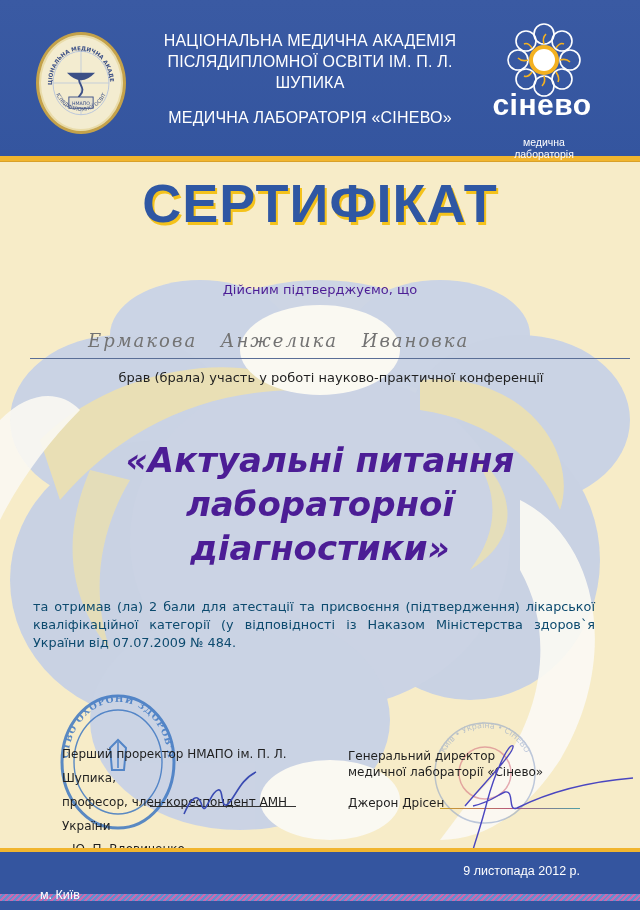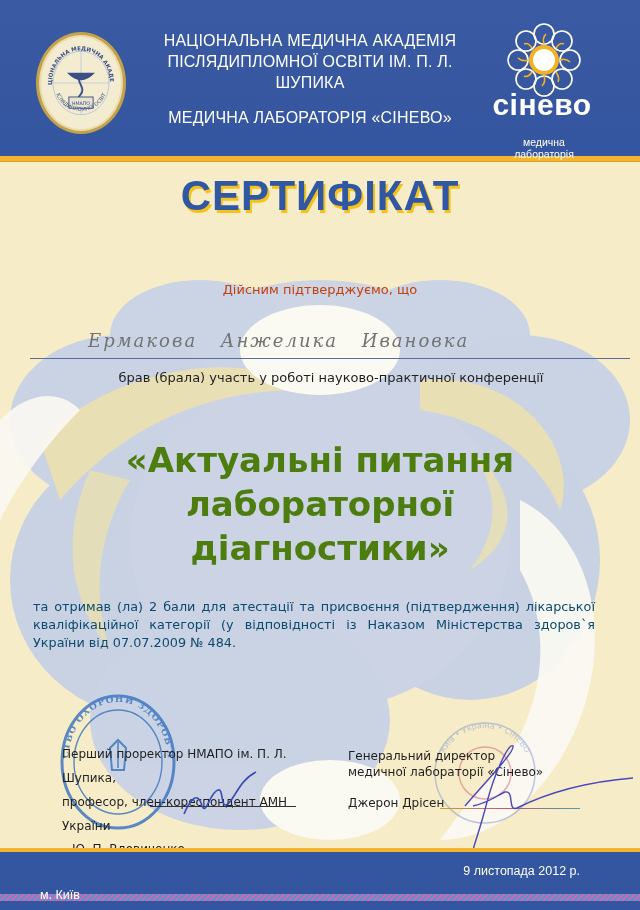--- a/index.html
+++ b/index.html
@@ -53,46 +53,46 @@
     color: #ffffff; font-family: "Liberation Sans", sans-serif; font-size: 10.5px;
   }
 
   
   .bg-flower { position: absolute; left: 0; top: 240px; width: 640px; height: 600px; }
 
   
   .title {
     position: absolute; left: 0; top: 172px; width: 640px; text-align: center;
     font-family: "Liberation Sans", sans-serif; font-weight: bold;
-    font-size: 42px; letter-spacing: 1px;
+    font-size: 54px; letter-spacing: 1px;
     color: #2f57a3;
     text-shadow: 2px 3px 0 #f4c21b;
   }
 
   .confirm {
     position: absolute; left: 0; top: 282px; width: 640px; text-align: center;
-    font-size: 13px; color: #c2410c;
+    font-size: 13px; color: #4c1d95;
   }
   .name-line {
     position: absolute; left: 30px; top: 358px; width: 600px; height: 1px;
     background: #5a6e96;
   }
   .name-handwritten {
     position: absolute; left: 88px; top: 330px; width: 400px;
     font-family: "DejaVu Serif", serif; font-style: italic;
     font-size: 18px; color: #737373; letter-spacing: 2px; word-spacing: 16px;
   }
   .participation {
     position: absolute; left: 0; top: 370px; width: 640px; text-align: center;
     font-size: 13px; color: #1f1f1f; padding-left: 22px;
   }
   .conf-title {
     position: absolute; left: 0; top: 438px; width: 640px; text-align: center;
-    font-family: "DejaVu Sans", sans-serif; font-weight: bold;
-    font-size: 34px; line-height: 44px; color: #4d7c0f;
+    font-family: "DejaVu Sans", sans-serif; font-style: italic; font-weight: bold;
+    font-size: 34px; line-height: 44px; color: #4c1d95;
   }
   .points-text {
     position: absolute; left: 33px; top: 598px; width: 562px;
     font-size: 12.8px; line-height: 18px; color: #0c4a6e; text-align: justify;
   }
 
   
   .stamp-left { position: absolute; left: 58px; top: 692px; width: 120px; height: 140px; opacity: 0.85; }
   .stamp-right { position: absolute; left: 430px; top: 718px; width: 110px; height: 110px; opacity: 0.55; }
   .sig-left-title {

